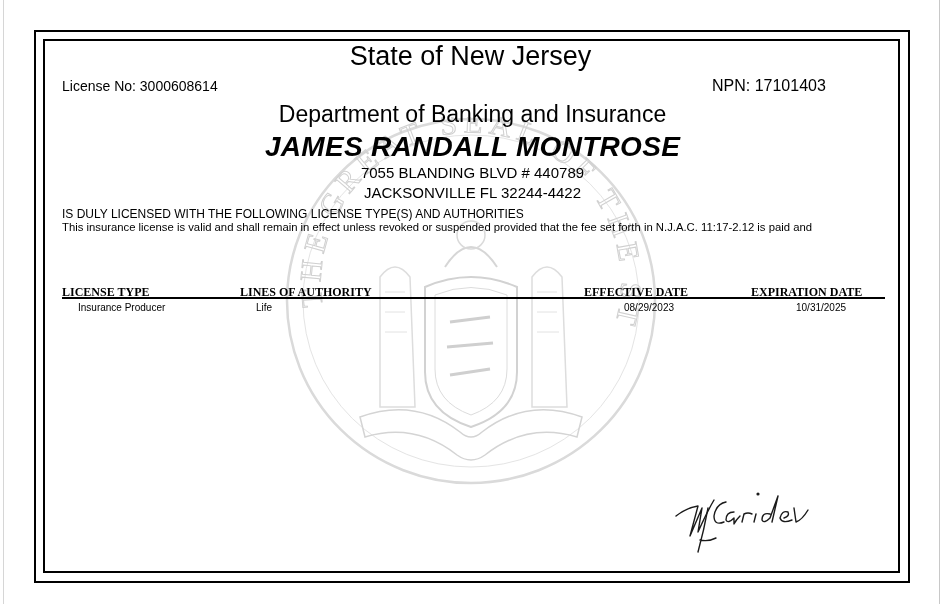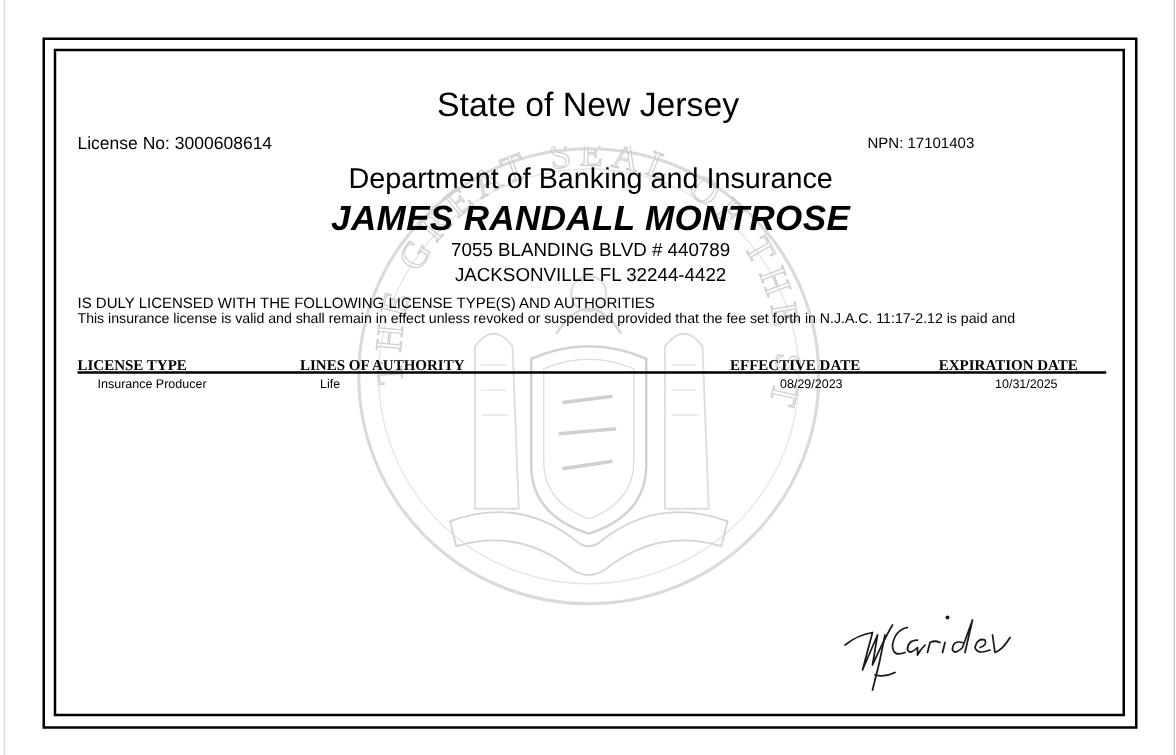--- a/index.html
+++ b/index.html
@@ -38,34 +38,34 @@
       left: 43px; top: 39px;
       width: 853px; height: 530px;
       border: 2px solid #000;
     }
     .seal {
       position: absolute;
       left: 285px; top: 117px;
       width: 372px; height: 368px;
       opacity: 1;
     }
-    .abs { position: absolute; white-space: nowrap; margin-top: 28px; }
+    .abs { position: absolute; white-space: nowrap; }
     .state-title {
       left: 0; width: 941px; text-align: center;
       top: 40px;
       font-size: 27px;
       line-height: 32px;
     }
     .license-no {
       left: 62px; top: 75px;
       font-size: 14px; line-height: 22px;
     }
     .npn {
-      left: 694px; top: 75px;
-      font-size: 12px; line-height: 22px;
+      left: 712px; top: 75px;
+      font-size: 16px; line-height: 22px;
     }
     .dept {
       left: 0; width: 945px; text-align: center;
       top: 100px;
       font-size: 23px; line-height: 28px;
     }
     .licensee-name {
       left: 0; width: 945px; text-align: center;
       top: 131px;
       font-size: 28px; line-height: 32px;

